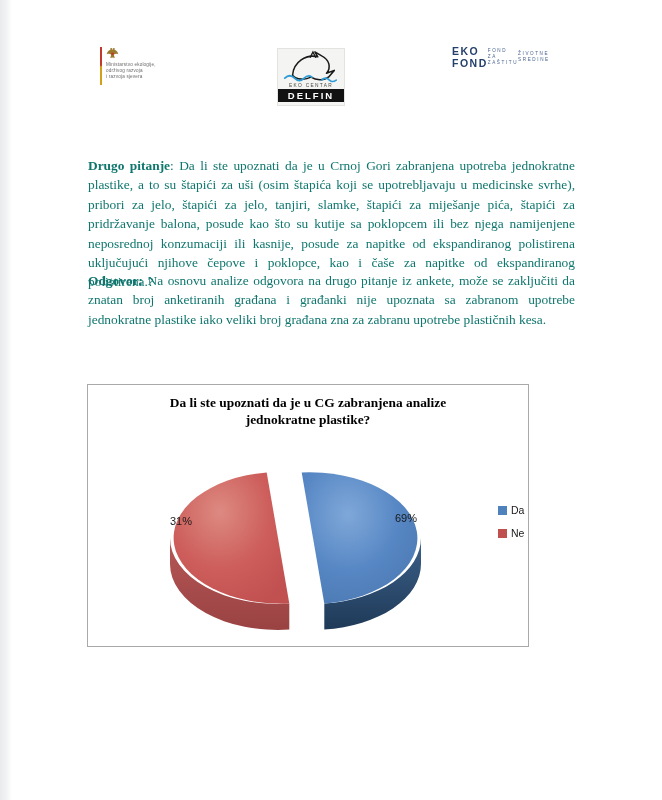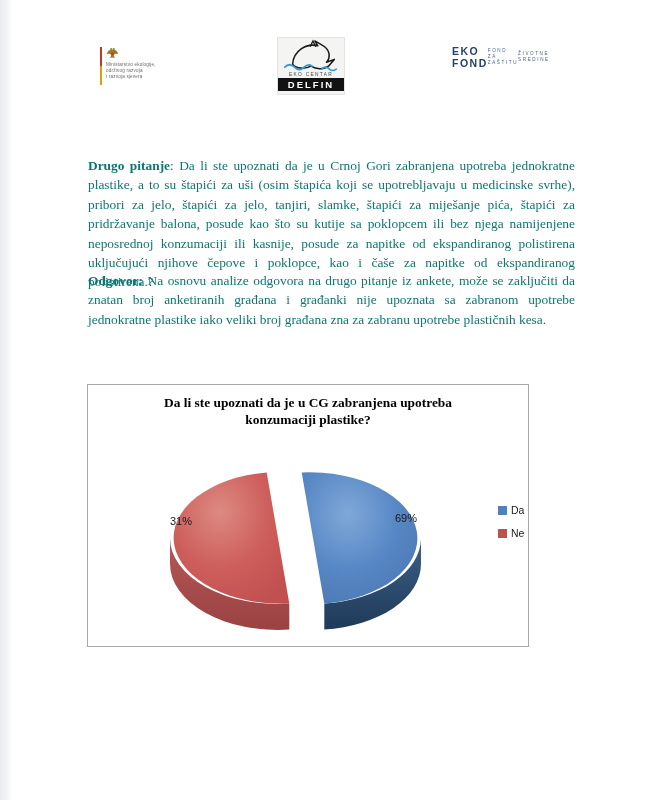--- a/index.html
+++ b/index.html
@@ -24,21 +24,21 @@
   }
   .ministry-bar {
     width: 2px; height: 38px;
     background: linear-gradient(#c0392b 0%, #c0392b 48%, #d4a017 52%, #d4a017 100%);
   }
   .ministry-right { display: flex; flex-direction: column; }
   .ministry-crest { width: 13px; height: 13px; margin-bottom: 2px; }
   .ministry-lines { font-family: "Liberation Sans", sans-serif; font-size: 4.6px; line-height: 6px; color: #6b6b6b; letter-spacing: 0.2px; }
 
   .logo-delfin {
-    position: absolute; left: 277px; top: 37px; width: 68px; height: 58px;
+    position: absolute; left: 277px; top: 48px; width: 68px; height: 58px;
     background: #f4f4f2; border: 1px solid #e3e3e0;
     display: flex; flex-direction: column; align-items: center;
   }
   .delfin-art { width: 62px; height: 33px; margin-top: 1px; }
   .delfin-sub { font-family: "Liberation Sans", sans-serif; font-size: 4.8px; letter-spacing: 1.3px; color: #4a4a44; margin-top: 0px; }
   .delfin-bar {
     width: 100%; height: 13px; background: #121212; margin-top: 1px;
     display: flex; align-items: center; justify-content: center;
   }
   .delfin-name { font-family: "Liberation Sans", sans-serif; font-weight: bold; font-size: 9.5px; letter-spacing: 2px; color: #ffffff; }
@@ -128,21 +128,21 @@
     <div class="ekofond-name">EKO FOND</div>
     <div class="ekofond-sub">FOND ZA ZAŠTITU</div>
     <div class="ekofond-sub">ŽIVOTNE SREDINE</div>
   </div>
 
   <p class="para para-1"><b>Drugo pitanje</b><span>: </span><span>Da li ste upoznati da je u Crnoj Gori zabranjena upotreba jednokratne plastike, a to su štapići za uši (osim štapića koji se upotrebljavaju u medicinske svrhe), pribori za jelo, štapići za jelo, tanjiri, slamke, štapići za miješanje pića, štapići za pridržavanje balona, posude kao što su kutije sa poklopcem ili bez njega namijenjene neposrednoj konzumaciji ili kasnije, posude za napitke od ekspandiranog polistirena uključujući njihove čepove i poklopce, kao i čaše za napitke od ekspandiranog polistirena.?</span></p>
 
   <p class="para para-2"><b>Odgovor:</b><span> </span><span>Na osnovu analize odgovora na drugo pitanje iz ankete, može se zaključiti da znatan broj anketiranih građana i građanki nije upoznata sa zabranom upotrebe jednokratne plastike iako veliki broj građana zna za zabranu upotrebe plastičnih kesa.</span></p>
 
   <div class="chart-box">
-    <div class="chart-title">Da li ste upoznati da je u CG zabranjena upotreba konzumaciji plastike?</div>
+    <div class="chart-title">Da li ste upoznati da je u CG zabranjena analize jednokratne plastike?</div>
 
     <svg class="chart-svg" viewBox="0 0 440 220">
       <defs>
         <radialGradient id="blueTop" cx="40%" cy="32%" r="78%">
           <stop offset="0%" stop-color="#7fa8d9"></stop>
           <stop offset="55%" stop-color="#5787c4"></stop>
           <stop offset="100%" stop-color="#4a78b1"></stop>
         </radialGradient>
         <radialGradient id="redTop" cx="40%" cy="30%" r="78%">
           <stop offset="0%" stop-color="#dd8a82"></stop>

